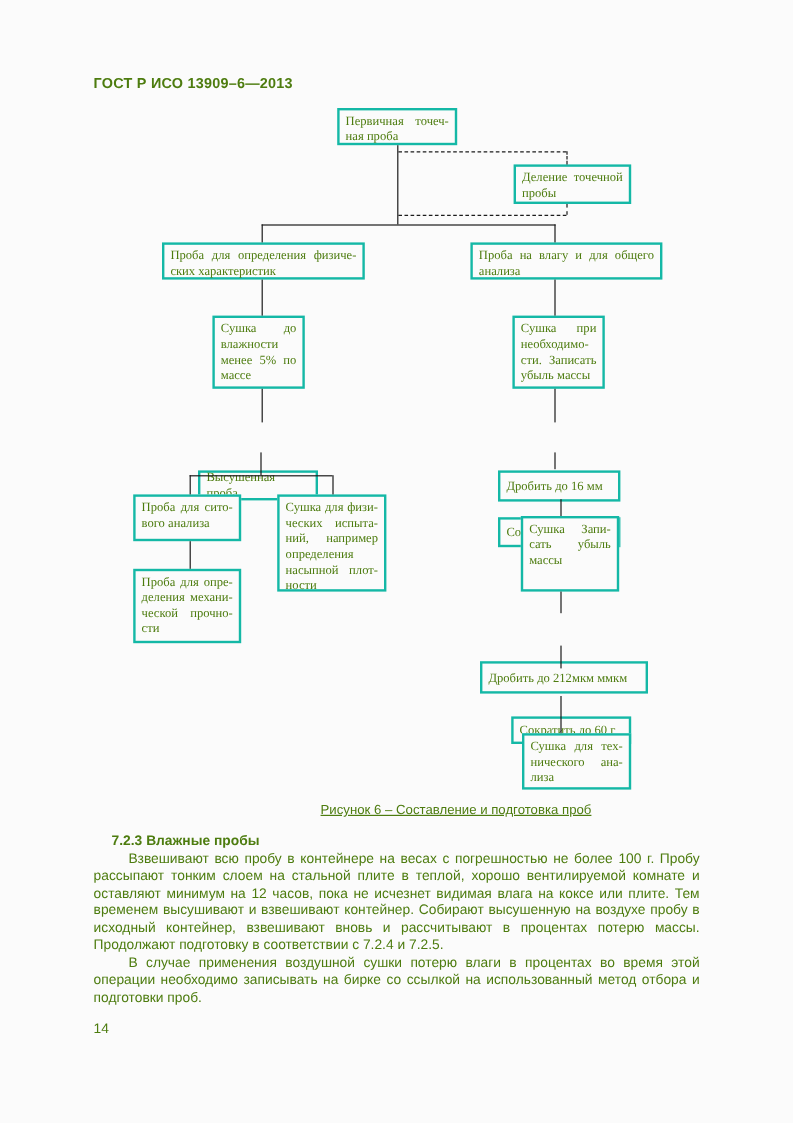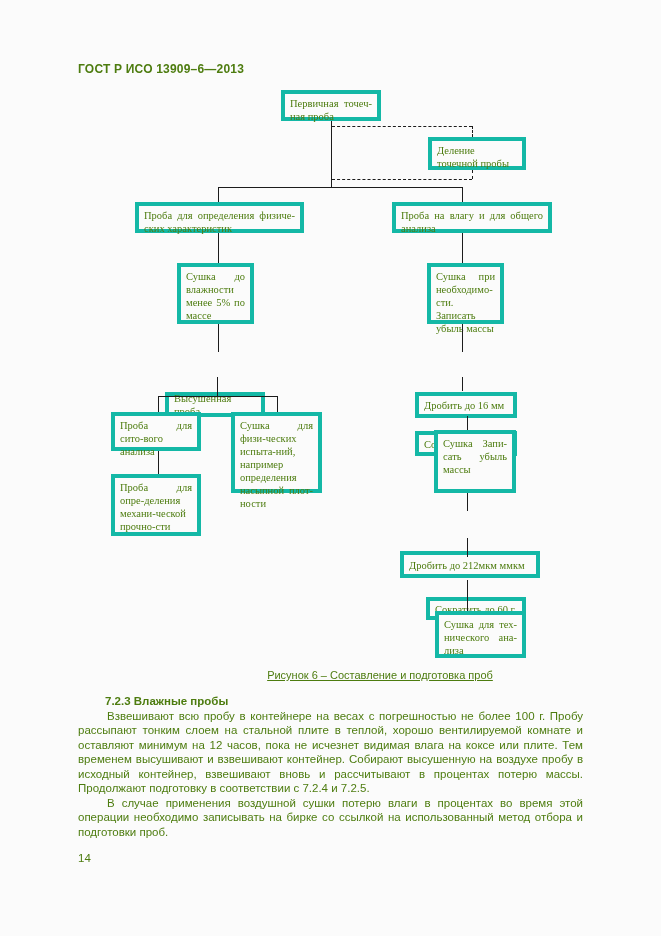--- a/index.html
+++ b/index.html
@@ -12,21 +12,21 @@
     overflow:hidden;
   }
   .doc-header{
     position:absolute;left:78px;top:62px;
     font-size:12px;font-weight:bold;letter-spacing:.2px;
   }
   
   .node{
     position:absolute;
     box-sizing:border-box;
-    border:4px solid #14b8a6;
+    border:2px solid #14b8a6;
     background:#fbfbfb;
     font-family:"Liberation Serif","DejaVu Serif",serif;
     font-size:10.5px;line-height:13px;
     padding:3px 5px 2px 5px;
   }
   .node.justify{text-align:justify;}
   .node.center{display:flex;align-items:center;margin-top:40px;}
   .vline,.hline{position:absolute;background:#1c1c1c;}
   .vline{width:1px;}
   .hline{height:1px;}
@@ -34,21 +34,21 @@
   .dashh{position:absolute;height:0;border-top:1px dashed #1c1c1c;}
   .caption{
     position:absolute;left:180px;top:669px;width:400px;
     text-align:center;font-size:11px;text-decoration:underline;
   }
   
   .text-flow{
     position:absolute;left:78px;top:694px;width:505px;
     font-size:11.5px;line-height:14.5px;
   }
-  .sec-heading{font-weight:bold;margin-left:27px;}
+  .sec-heading{font-weight:bold;margin-left:15px;}
   .sec-sub{margin-left:29px;}
   .para{text-align:justify;text-indent:29px;margin:0;}
   .page-number{position:absolute;left:78px;top:852px;font-size:11.5px;}
 </style>
 </head>
 <body>
 
 <div class="sheet">
 
   <div class="doc-header">ГОСТ Р ИСО 13909–6—2013</div>

